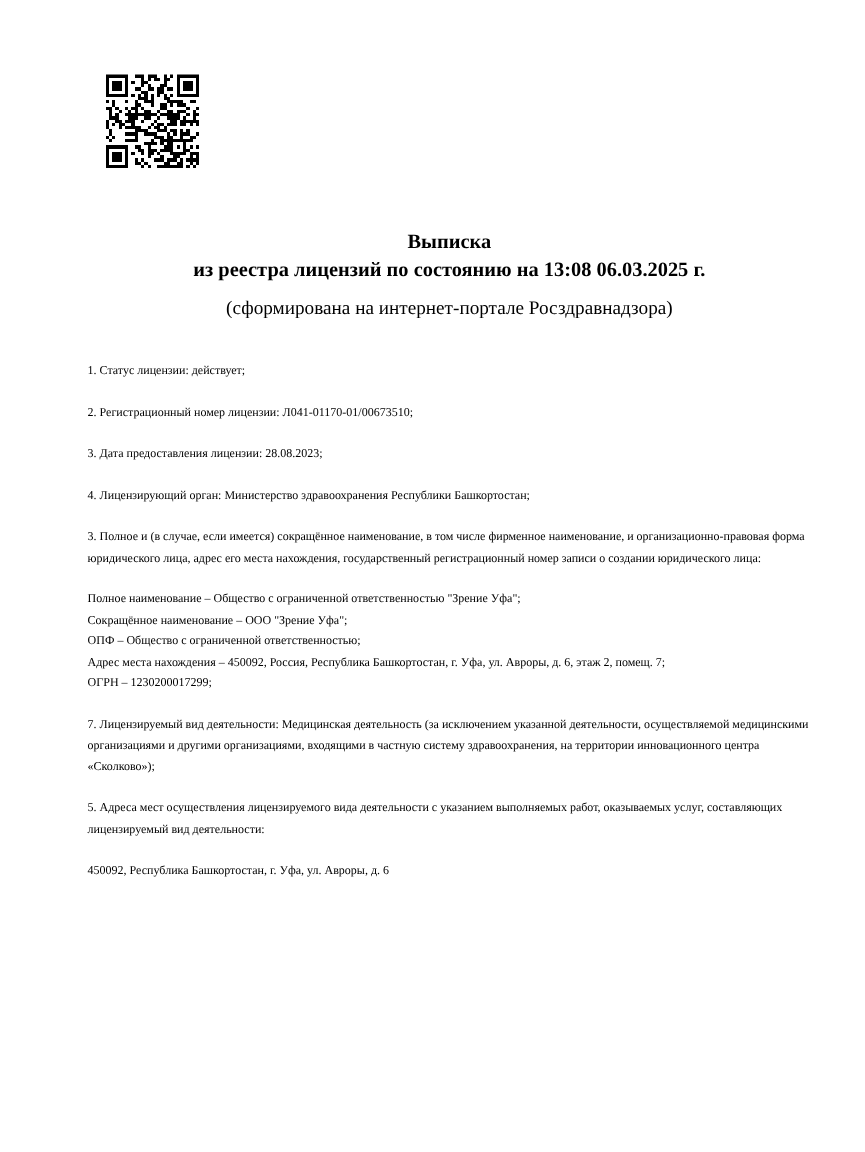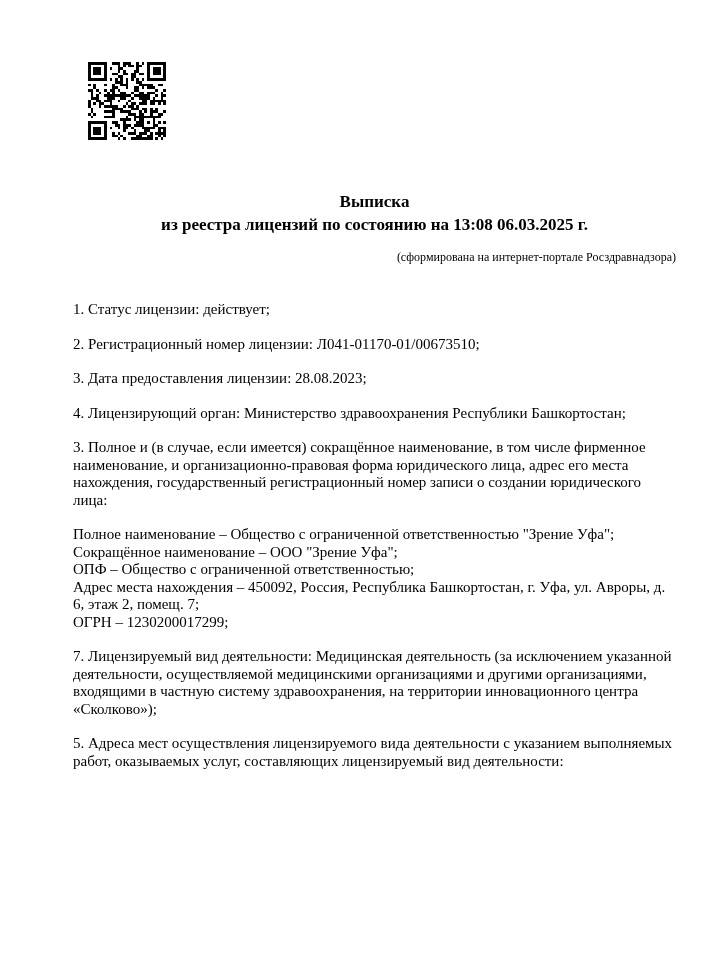--- a/index.html
+++ b/index.html
@@ -29,30 +29,30 @@
     top: 190px;
     width: 603px;
   }
   .title-block {
     text-align: center;
     font-weight: bold;
     font-size: 17px;
     line-height: 23px;
   }
   .subtitle {
-    text-align: right;
-    font-size: 12px;
+    text-align: center;
+    font-size: 16px;
     line-height: 15px;
     margin-top: 14px;
   }
   .paragraphs {
     margin-top: 36px;
   }
   .para {
-    font-size: 15px;
+    font-size: 10px;
     line-height: 17.5px;
     margin: 4px 0 17px 0;
     white-space: pre-line;
   }
 </style>
 </head>
 <body>
 
 <div class="page">
 
@@ -388,16 +388,17 @@
       <div class="para">3. Дата предоставления лицензии: 28.08.2023;</div>
       <div class="para">4. Лицензирующий орган: Министерство здравоохранения Республики Башкортостан;</div>
       <div class="para">3. Полное и (в случае, если имеется) сокращённое наименование, в том числе фирменное наименование, и организационно-правовая форма юридического лица, адрес его места нахождения, государственный регистрационный номер записи о создании юридического лица:</div>
       <div class="para">Полное наименование – Общество с ограниченной ответственностью "Зрение Уфа";
 Сокращённое наименование – ООО "Зрение Уфа";
 ОПФ – Общество с ограниченной ответственностью;
 Адрес места нахождения – 450092, Россия, Республика Башкортостан, г. Уфа, ул. Авроры, д. 6, этаж 2, помещ. 7;
 ОГРН – 1230200017299;</div>
       <div class="para">7. Лицензируемый вид деятельности: Медицинская деятельность (за исключением указанной деятельности, осуществляемой медицинскими организациями и другими организациями, входящими в частную систему здравоохранения, на территории инновационного центра «Сколково»);</div>
       <div class="para">5. Адреса мест осуществления лицензируемого вида деятельности с указанием выполняемых работ, оказываемых услуг, составляющих лицензируемый вид деятельности:</div>
+      <div class="para">450092, Республика Башкортостан, г. Уфа, ул. Авроры, д. 6</div>
     </div>
 
   </div>
 </div>
 
 </body></html>

